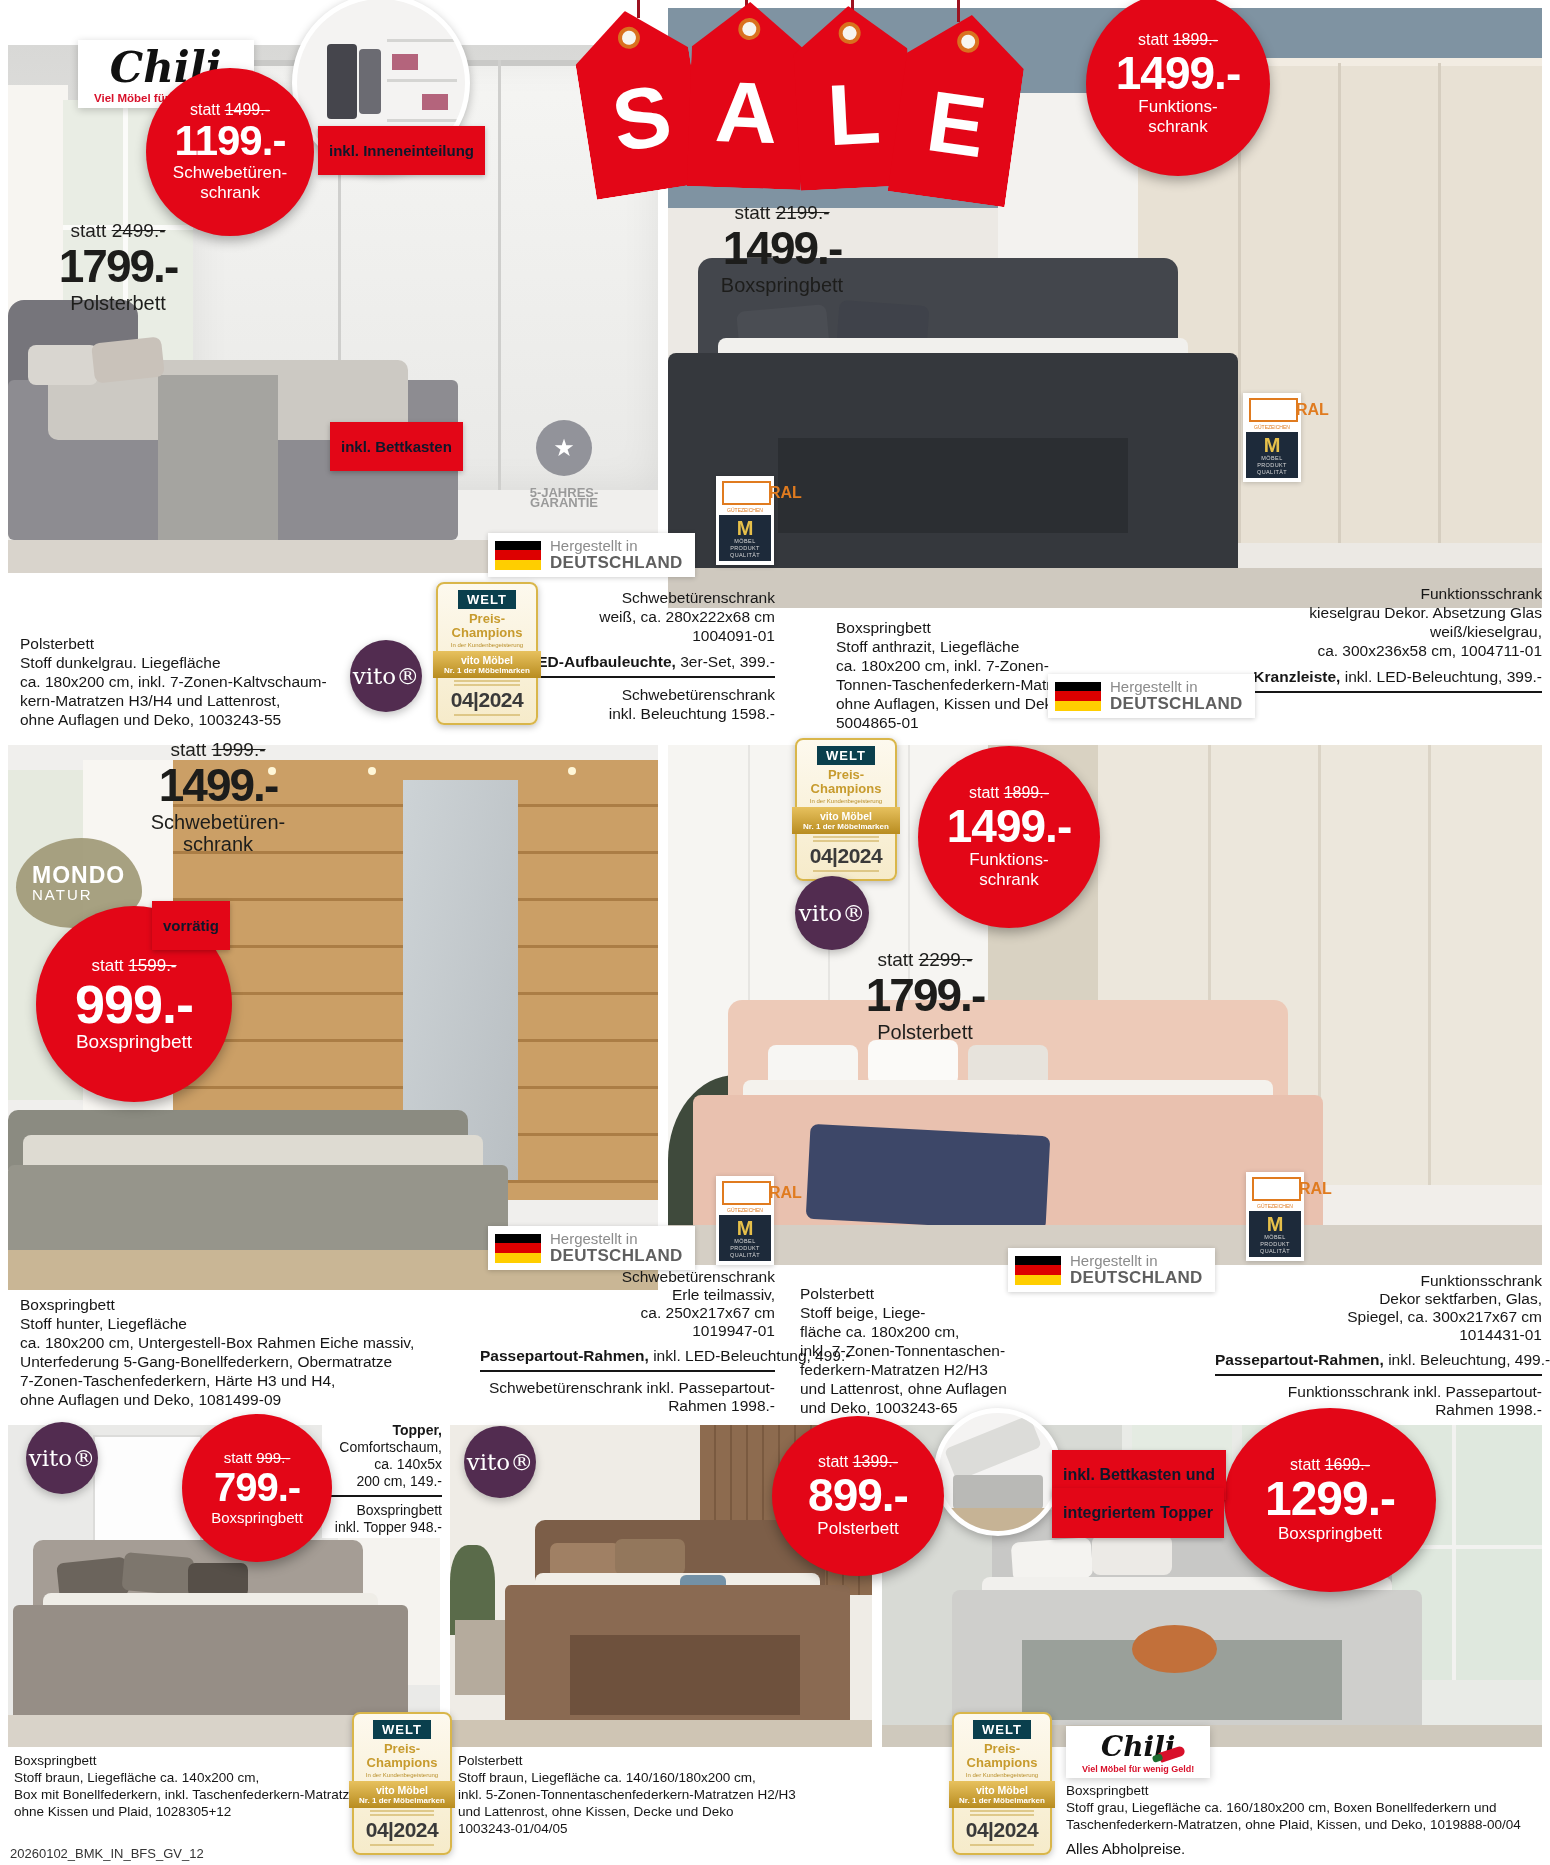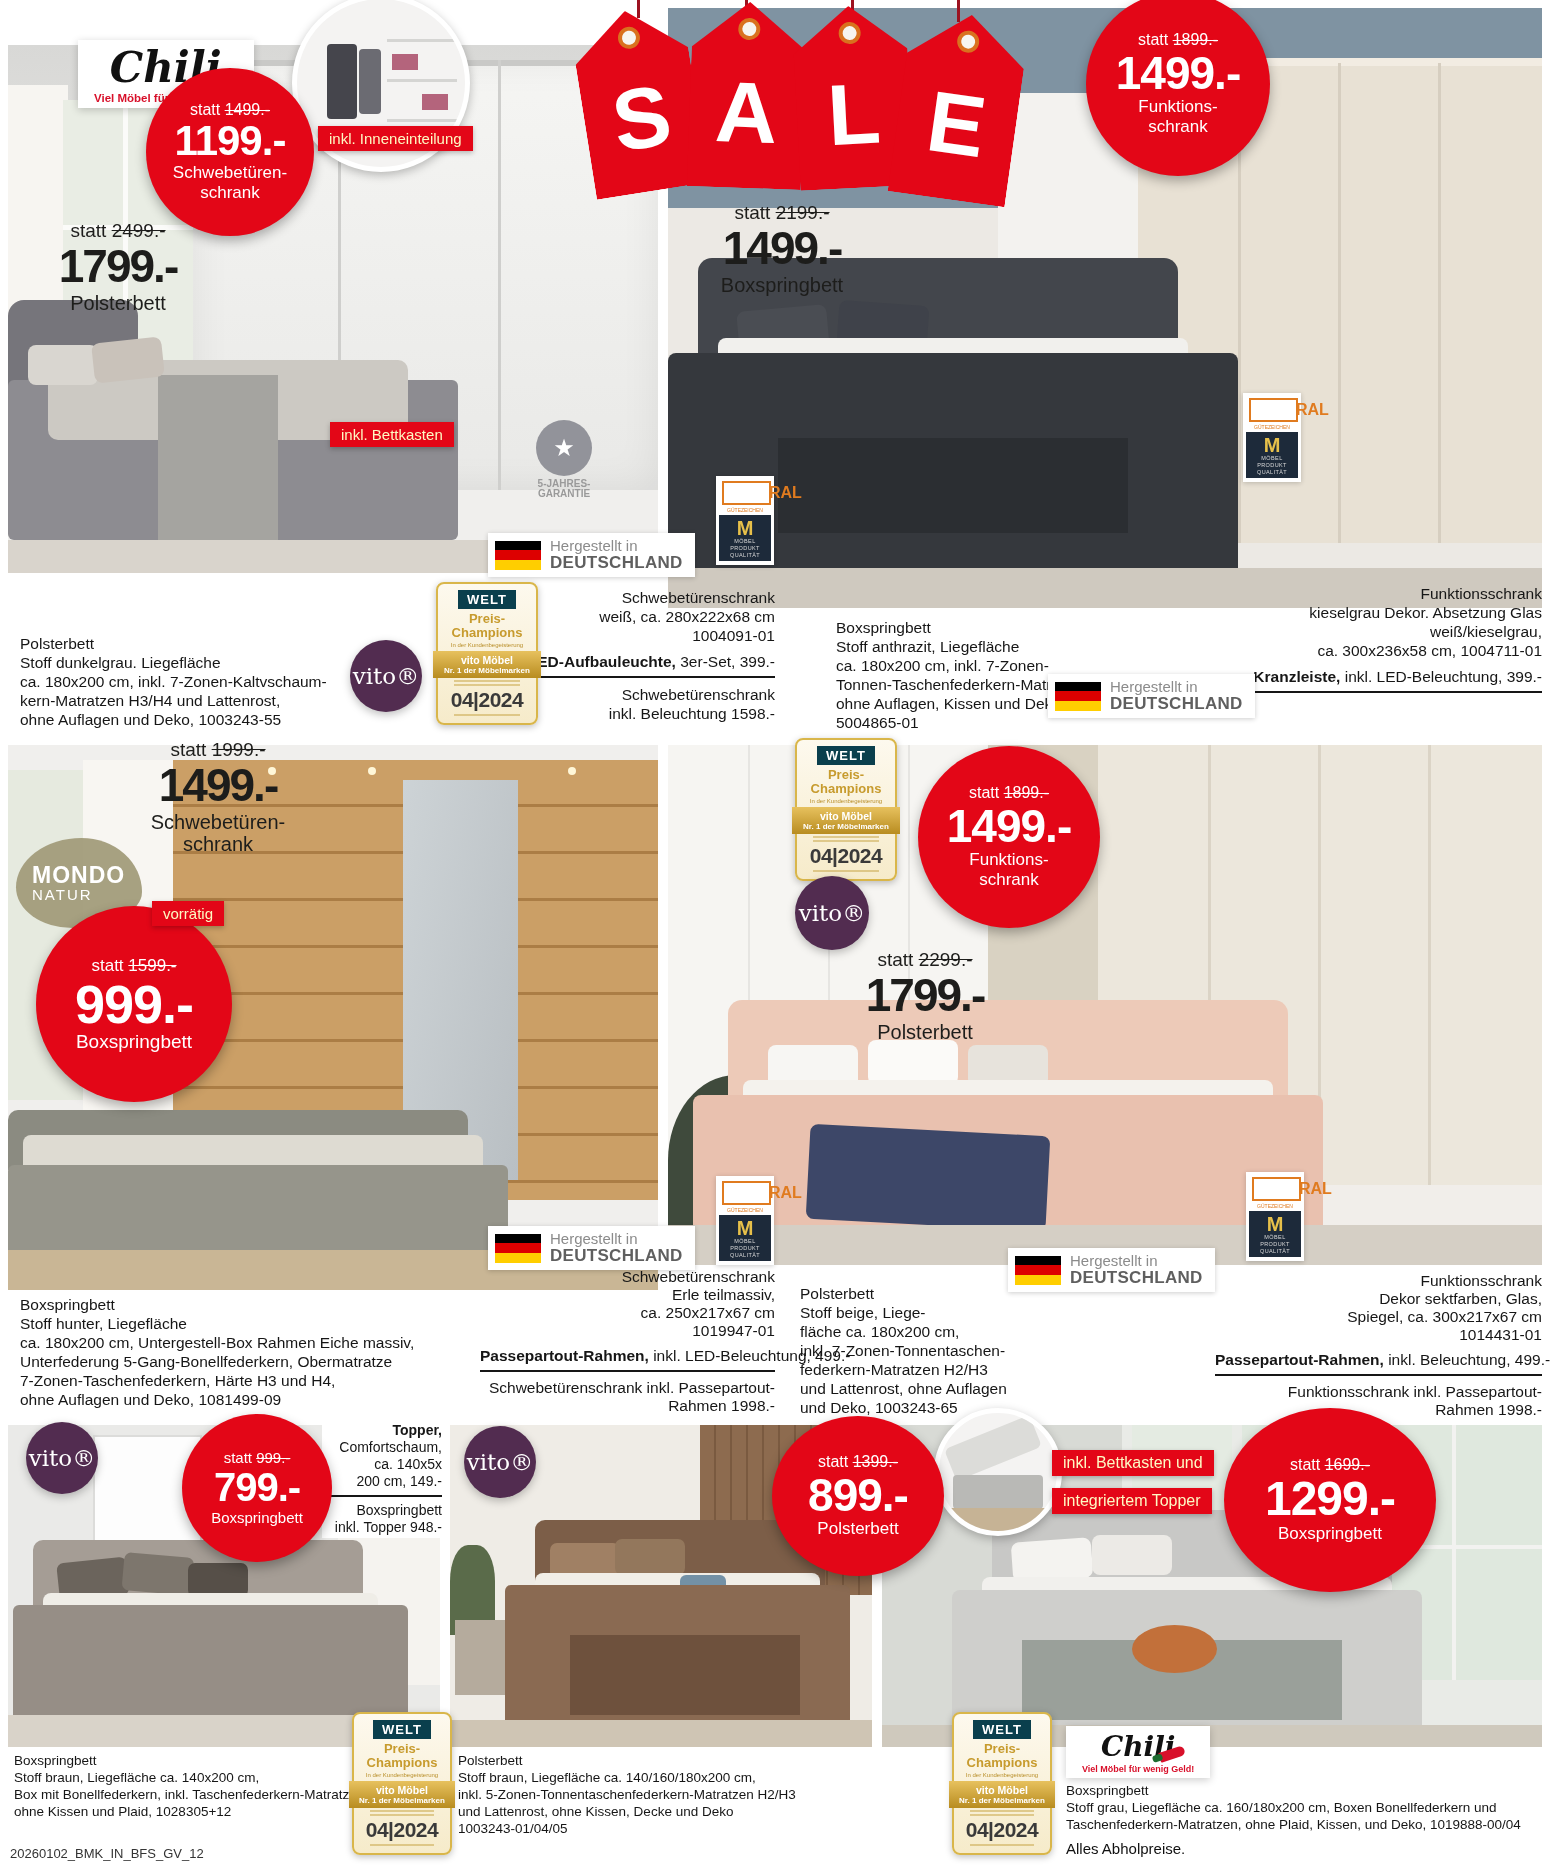--- a/index.html
+++ b/index.html
@@ -21,22 +21,22 @@
   .rc--m .rc-main{font-size:46px;}
   .rc--l .rc-main{font-size:54px;}
   .rc-label{font-size:17px;line-height:20px;}
   s{text-decoration:line-through;}
   
   .bp{position:absolute;text-align:center;color:var(--ink);z-index:5;}
   .bp-statt{font-size:19px;}
   .bp-main{font-size:46px;font-weight:800;letter-spacing:-2px;line-height:1.05;}
   .bp-label{font-size:20px;line-height:22px;margin-top:2px;}
   
-  .ribbon{position:absolute;background:var(--red);color:#fef9c3;font-size:15px;padding:4px 11px;
-          white-space:nowrap;z-index:7;box-shadow:0 2px 5px rgba(0,0,0,.25);}
+  .ribbon{position:absolute;background:var(--red);color:#0f172a;font-size:15px;padding:16px 11px;
+          white-space:nowrap;z-index:7;box-shadow:0 2px 5px rgba(0,0,0,.25);font-weight:bold;}
   
   .desc{position:absolute;font-size:15.5px;line-height:19px;color:#161616;z-index:5;white-space:nowrap;}
   .desc--sm{font-size:13.5px;line-height:17px;}
   .col{position:absolute;font-size:15.5px;line-height:19px;color:#161616;z-index:5;text-align:right;}
   .col .offer{margin:7px 0;padding-bottom:5px;border-bottom:2.5px solid #161616;white-space:nowrap;}
   .col .offer b{font-weight:800;}
   .col--sm{font-size:14px;line-height:17px;}
   .col--sm .offer{margin:5px 0;}
   
   .tag{position:absolute;background:var(--red);z-index:6;
@@ -92,21 +92,21 @@
        box-shadow:0 1px 5px rgba(0,0,0,.2);z-index:6;box-sizing:border-box;}
   .ral-top{color:#e07b1f;font-weight:800;font-size:16px;border:2px solid #e07b1f;line-height:20px;margin:0 3px;padding-left:45px;}
   .ral-sub{color:#e07b1f;font-size:5px;margin:2px 0;}
   .ral-box{background:#1d2a3a;color:#e7c04a;padding:3px 0 2px;}
   .ral-m{font-weight:800;font-size:20px;line-height:20px;}
   .ral-lines{font-size:5.5px;color:#d8d8d8;line-height:7px;letter-spacing:.4px;}
   
   .garantie{position:absolute;text-align:center;width:92px;z-index:6;}
   .g-circle{width:56px;height:56px;border-radius:50%;background:rgba(130,132,140,.85);color:#fff;
             font-size:24px;line-height:56px;margin:0 auto;}
-  .g-text{font-size:10px;color:#9a9a9a;font-weight:bold;line-height:10px;margin-top:3px;}
+  .g-text{font-size:13px;color:#9a9a9a;font-weight:bold;line-height:10px;margin-top:12px;}
   .footer-code{position:absolute;font-size:13px;color:#333;z-index:5;}
   .alles{position:absolute;font-size:15px;color:#111;z-index:5;}
 </style>
 </head>
 <body>
 
 <div class="page">
 
   <div class="photo" style="left:8px;top:45px;width:650px;height:528px;background:linear-gradient(180deg,#d8d8d6,#f0efed 70%);">
     <div class="d" style="left:0;top:40px;width:60px;height:420px;background:#f7f5f1;"></div>

